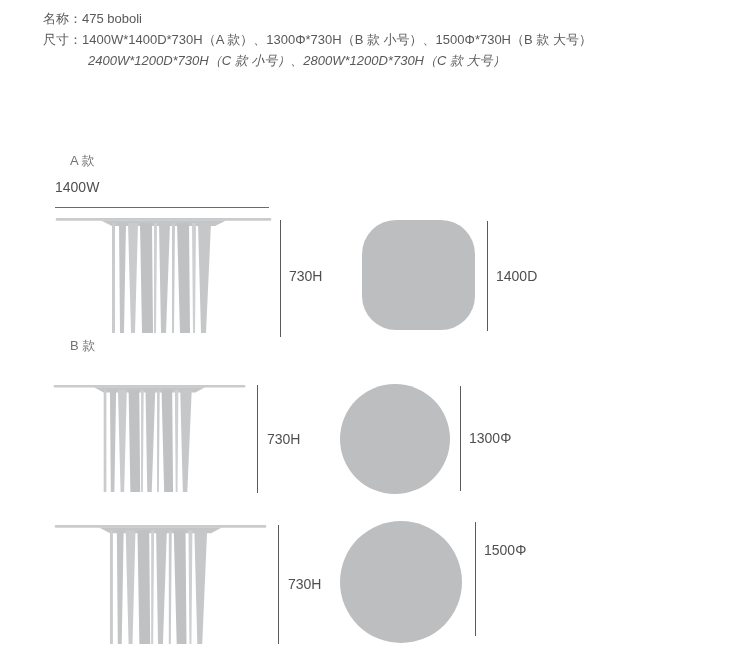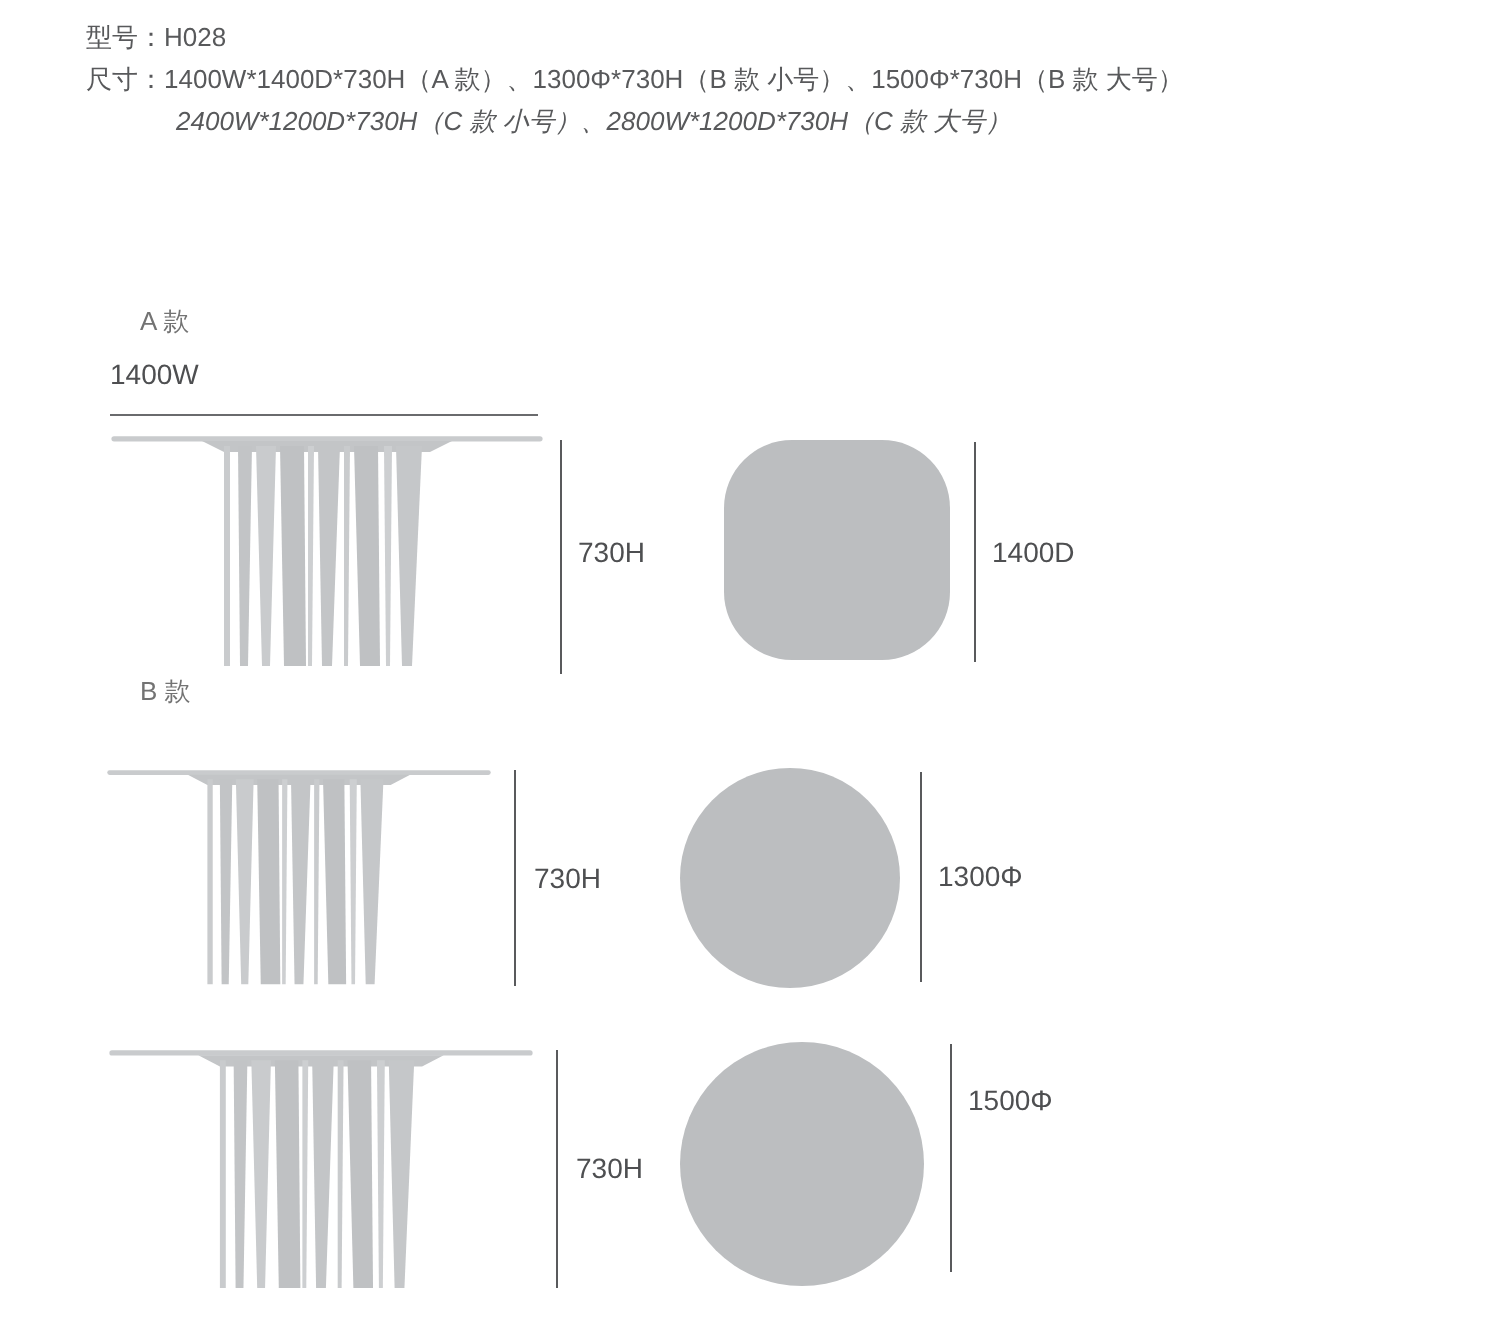--- a/index.html
+++ b/index.html
@@ -31,21 +31,21 @@
   .topview{position:absolute;background:#bcbec0;}
   .topview.squircle{border-radius:34px;}
   .topview.circle{border-radius:50%;}
 </style>
 </head>
 <body>
 
 <div class="page">
 
   <div class="info">
-    <div class="info-line">型号：H028</div>
+    <div class="info-line">名称：475 boboli</div>
     <div class="info-line">尺寸：1400W*1400D*730H（A 款）、1300Φ*730H（B 款 小号）、1500Φ*730H（B 款 大号）</div>
     <div class="info-line indent">2400W*1200D*730H（C 款 小号）、2800W*1200D*730H（C 款 大号）</div>
   </div>
 
   <div class="sec-label" style="left:70px;top:152px">A 款</div>
 
   <div class="dim-label centered" style="left:55px;top:179px;width:214px">1400W</div>
   <div class="hline" style="left:55px;top:207px;width:214px"></div>
 
   <div class="drawing front-view" style="left:55px;top:218px;width:217px;height:116px">

